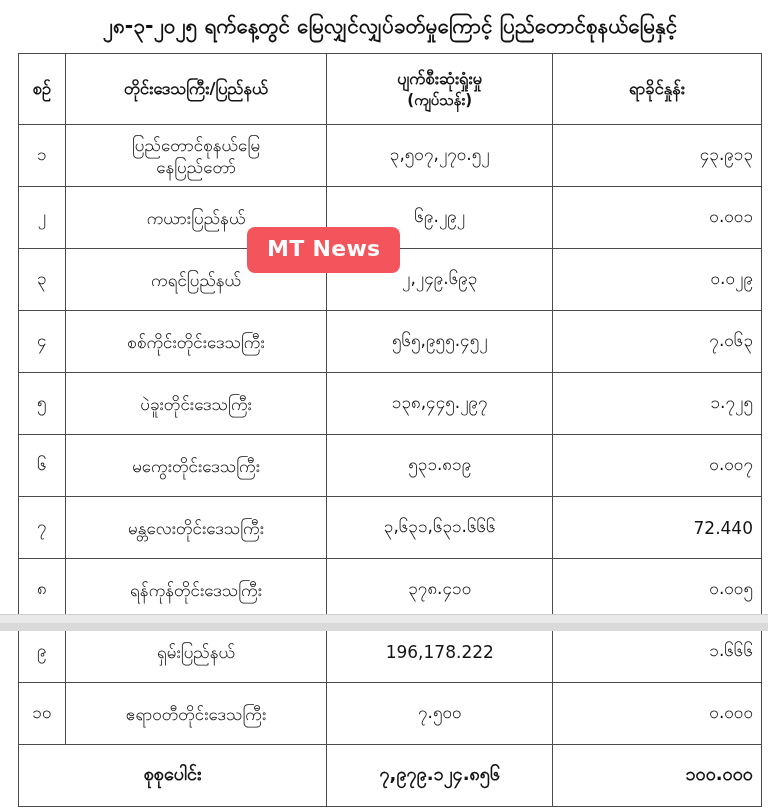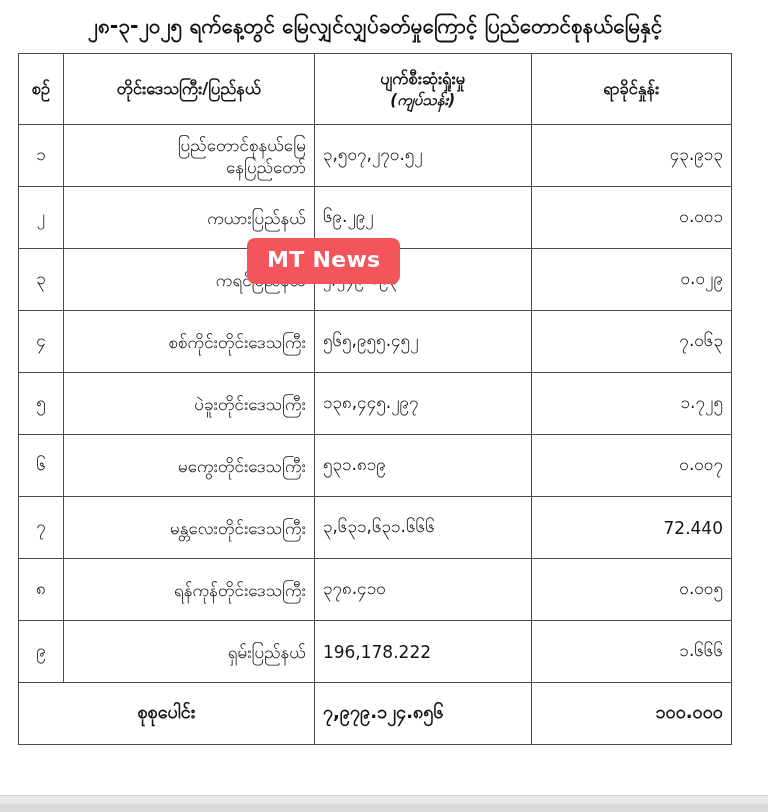--- a/index.html
+++ b/index.html
@@ -10,23 +10,23 @@
     width: 768px;
     height: 812px;
     background: #ffffff;
     font-family: "DejaVu Sans", "Liberation Sans", sans-serif;
     color: #1a1a1a;
     overflow: hidden;
     position: relative;
   }
   .page {
     width: 768px;
-    height: 812px;
+    height: 631px;
     box-sizing: border-box;
-    padding: 10px 32px 0 14px;
+    padding: 10px 2px 0 14px;
     position: relative;
     background: #ffffff;
   }
   .title {
     text-align: center;
     font-weight: bold;
     font-size: 20.5px;
     line-height: 1.42;
     letter-spacing: 0.1px;
     color: #111;
@@ -62,38 +62,38 @@
     vertical-align: middle;
     line-height: 1.3;
     font-size: 16.5px;
     padding: 2px 4px;
   }
   table.data thead th .sub {
     display: block;
     font-weight: bold;
     font-size: 15px;
     margin-top: 2px;
-    font-style: italic;
   }
   table.data tbody td {
     height: 57px;
     padding: 2px 8px;
     vertical-align: middle;
   }
   td.num {
     text-align: center;
     font-size: 17px;
   }
   td.name {
-    text-align: right;
+    text-align: center;
     font-size: 17.5px;
     line-height: 1.3;
     padding-left: 10px;
   }
   td.value {
+    text-align: center;
     font-size: 17.5px;
   }
   td.pct {
     text-align: right;
     font-size: 17.5px;
   }
   tr.total td {
     font-weight: bold;
     height: 58px;
   }
@@ -104,21 +104,21 @@
   tr.total td.value, tr.total td.pct {
     font-size: 18px;
     font-weight: bold;
   }
   
   td.name .l2 { display: block; }
 
   .watermark {
     position: absolute;
     left: 247px;
-    top: 238px;
+    top: 227px;
     background: #f4545c;
     color: #ffffff;
     font-weight: bold;
     font-size: 22px;
     letter-spacing: 0.3px;
     padding: 11px 20px 13px 20px;
     border-radius: 8px;
     line-height: 1;
     z-index: 5;
   }
@@ -225,20 +225,26 @@
           <td class="name">ရန်ကုန်တိုင်းဒေသကြီး</td>
           <td class="value">၃၇၈.၄၁၀</td>
           <td class="pct">၀.၀၀၅</td>
         </tr>
         <tr>
           <td class="num">၉</td>
           <td class="name">ရှမ်းပြည်နယ်</td>
           <td class="value">196,178.222</td>
           <td class="pct">၁.၆၆၆</td>
         </tr>
+        <tr>
+          <td class="num">၁၀</td>
+          <td class="name">ဧရာဝတီတိုင်းဒေသကြီး</td>
+          <td class="value">၇.၅၀၀</td>
+          <td class="pct">၀.၀၀၀</td>
+        </tr>
         <tr class="total">
           <td class="total-label" colspan="2">စုစုပေါင်း</td>
           <td class="value">၇,၉၇၉.၁၂၄.၈၅၆</td>
           <td class="pct">၁၀၀.၀၀၀</td>
         </tr>
       </tbody>
     </table>
   </div>
 
   <div class="watermark">MT News</div>

